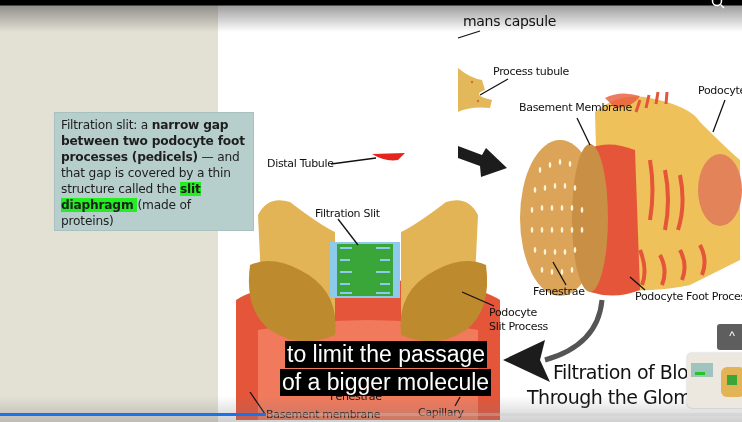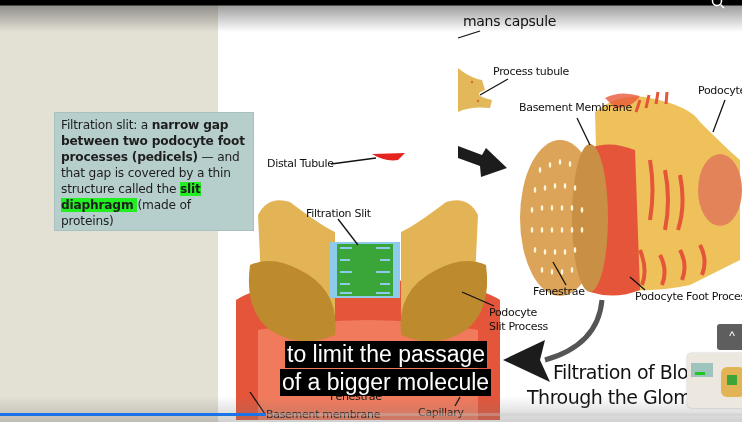--- a/index.html
+++ b/index.html
@@ -123,21 +123,21 @@
 
   <div class="note">
     <span>Filtration slit: a </span><b>narrow gap between two podocyte foot processes (pedicels)</b><span> — and that gap is covered by a thin structure called the </span><b class="hl">slit diaphragm </b><span>(made of proteins)</span>
   </div>
 
   <div class="lbl" style="left:463px;top:13px;font-size:14px">mans capsule</div>
   <div class="lbl" style="left:493px;top:65px">Process tubule</div>
   <div class="lbl" style="left:698px;top:84px">Podocyte</div>
   <div class="lbl" style="left:519px;top:101px">Basement Membrane</div>
   <div class="lbl" style="left:267px;top:157px">Distal Tubule</div>
-  <div class="lbl" style="left:306px;top:207px">Filtration Slit</div>
+  <div class="lbl" style="left:315px;top:207px">Filtration Slit</div>
   <div class="lbl" style="left:533px;top:285px">Fenestrae</div>
   <div class="lbl" style="left:635px;top:290px">Podocyte Foot Proces</div>
   <div class="lbl" style="left:489px;top:306px">Podocyte</div>
   <div class="lbl" style="left:489px;top:320px">Slit Process</div>
   <div class="lbl" style="left:330px;top:390px">Fenestrae</div>
   <div class="lbl" style="left:266px;top:408px">Basement membrane</div>
   <div class="lbl" style="left:418px;top:406px">Capillary</div>
 
   <div class="big" style="left:553px;top:361px">Filtration of Bloo</div>
   <div class="big" style="left:527px;top:386px">Through the Glomer</div>

